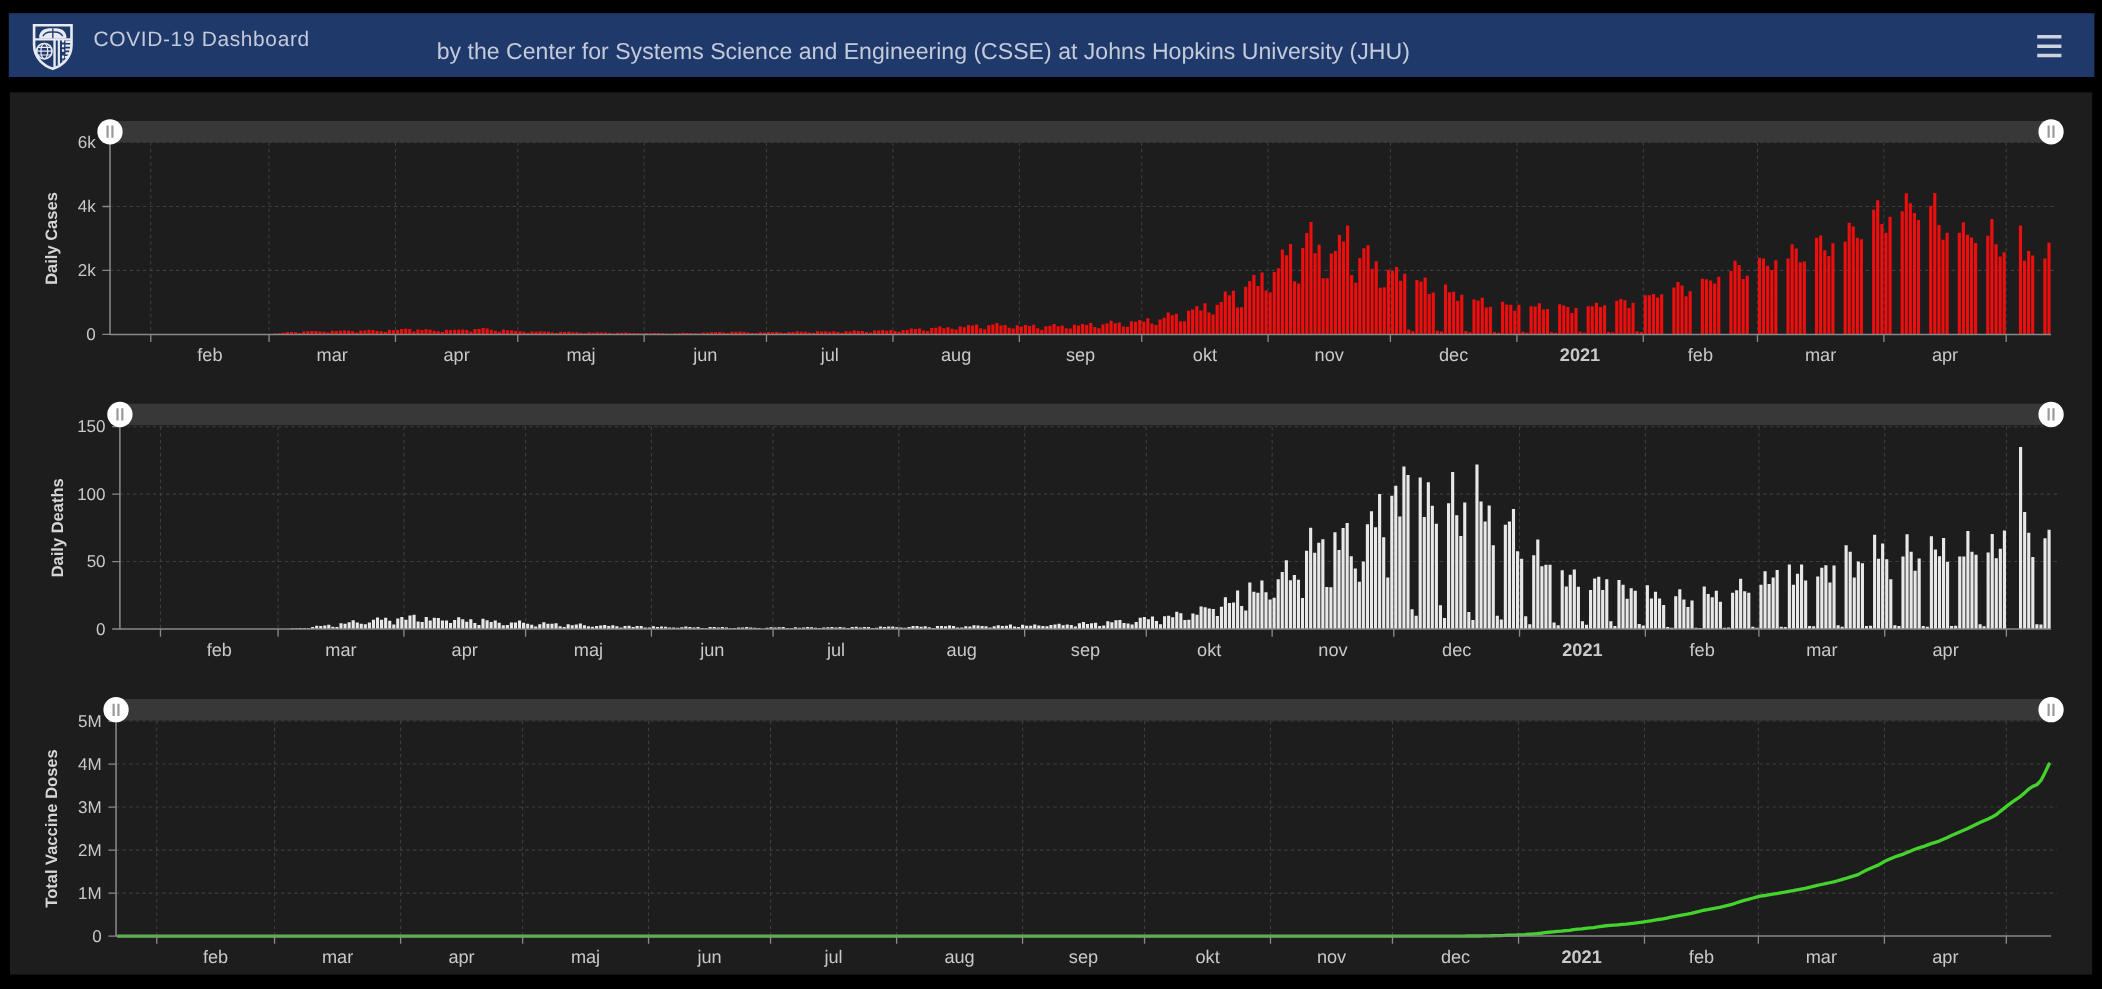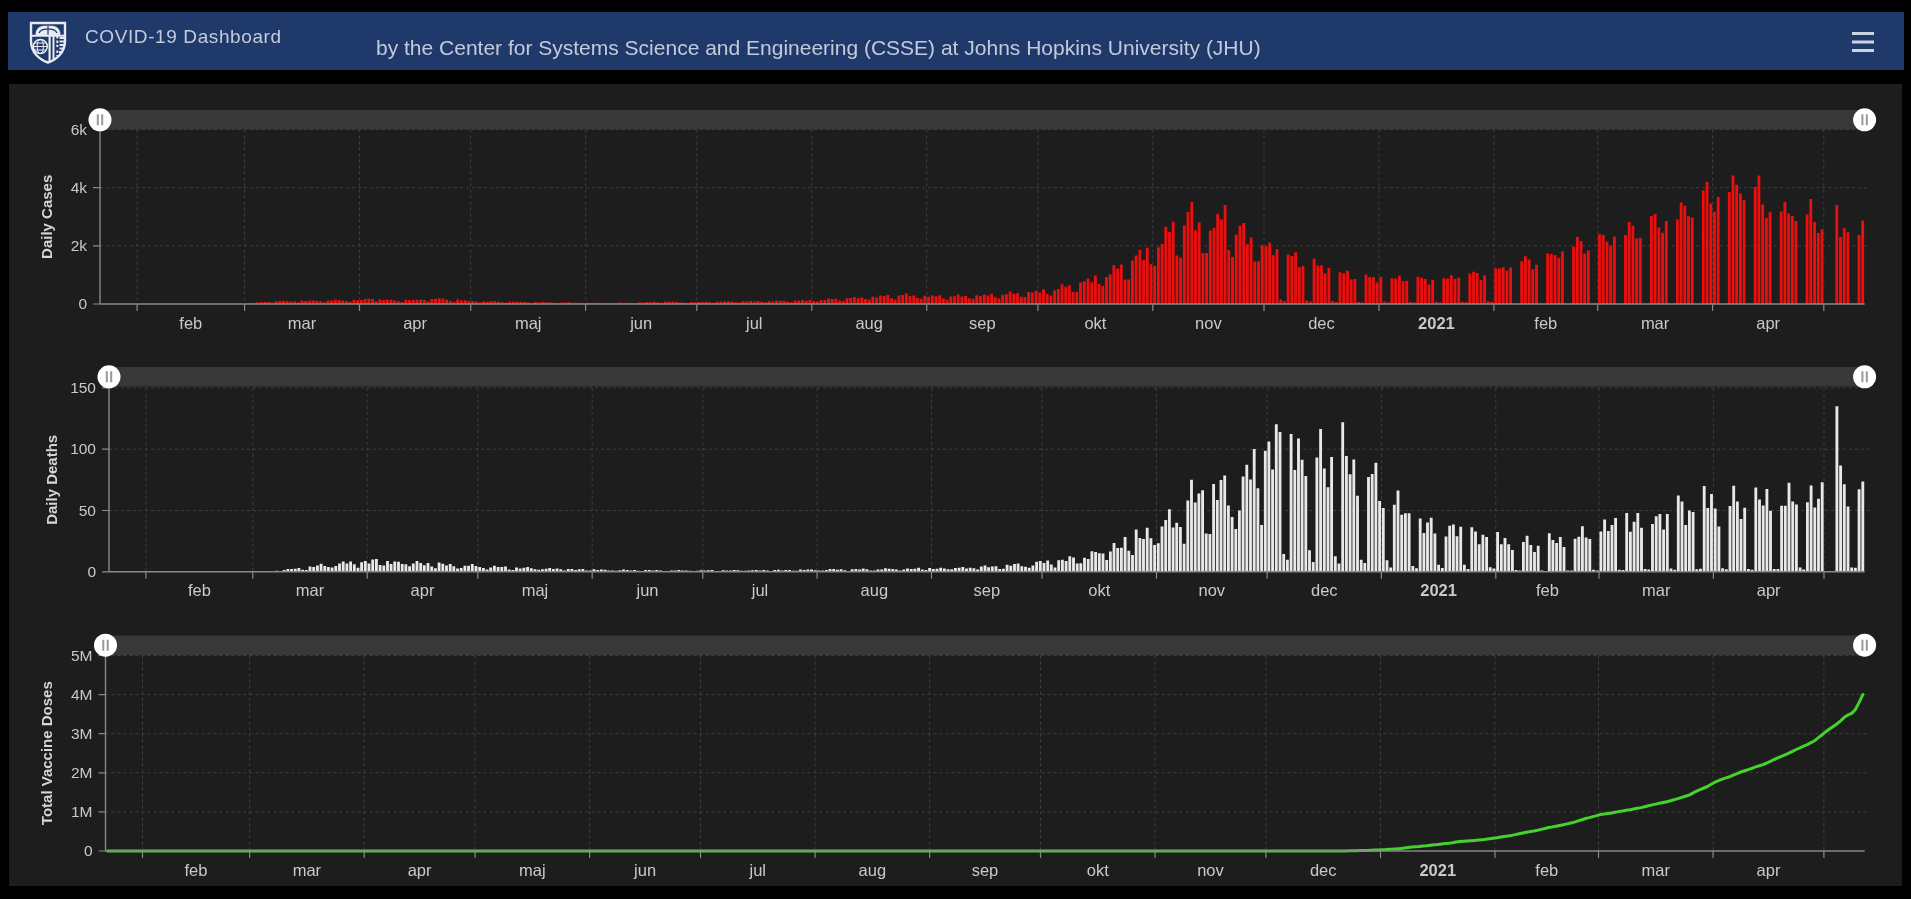--- a/index.html
+++ b/index.html
@@ -1,17 +1,17 @@
 <!DOCTYPE html>
 <html><head><meta charset="utf-8"><title>COVID-19 Dashboard</title><style>
 html,body{margin:0;padding:0;background:#000;}
 body{width:1911px;height:899px;position:relative;overflow:hidden;font-family:"Liberation Sans",sans-serif;}
 #hdr{position:absolute;left:8px;top:12px;width:1896px;height:58px;background:#20396b;}
 #hdr .t1{position:absolute;left:77px;top:13.5px;font-size:19px;color:#c3cbda;letter-spacing:0.6px;}
-#hdr .t2{position:absolute;left:368px;top:23.5px;font-size:21px;color:#c3cbda;}
+#hdr .t2{position:absolute;left:389px;top:23.5px;font-size:21px;color:#c3cbda;}
 #panel{position:absolute;left:9px;top:84px;width:1893px;height:802px;background:#1d1d1d;}
 svg text{font-family:"Liberation Sans",sans-serif;}
 </style></head>
 <body>
 <div id="hdr">
     <svg width="38" height="43" viewBox="0 0 38 43" style="position:absolute;left:21px;top:9px">
 <defs>
         <clipPath id="sh">
           <path d="M2 2 H36 V20 C36 32 27 39 19 41.5 C11 39 2 32 2 20 Z"></path>
         </clipPath>

